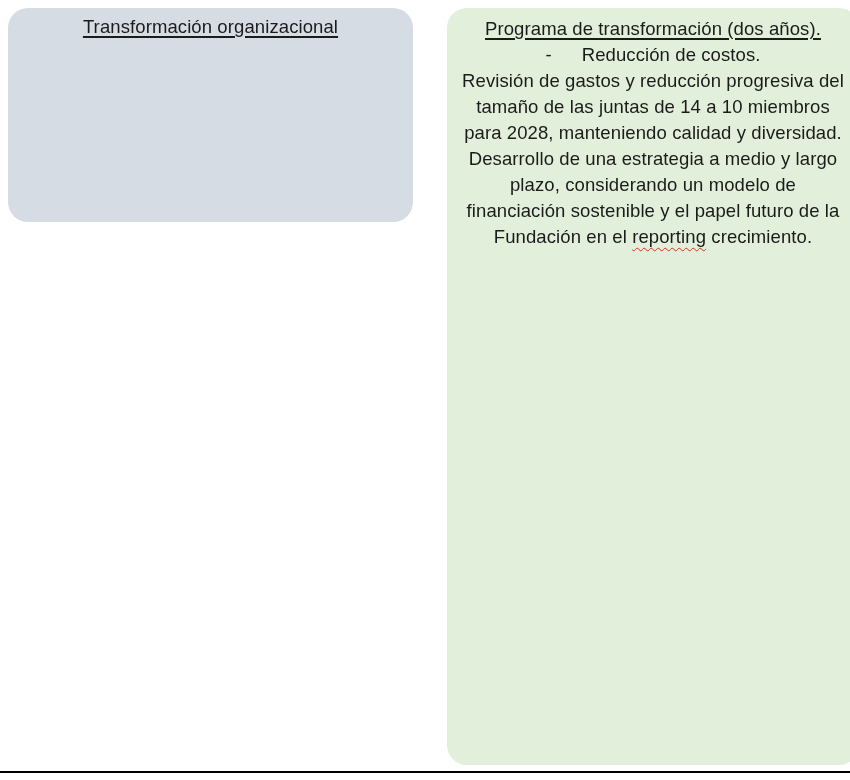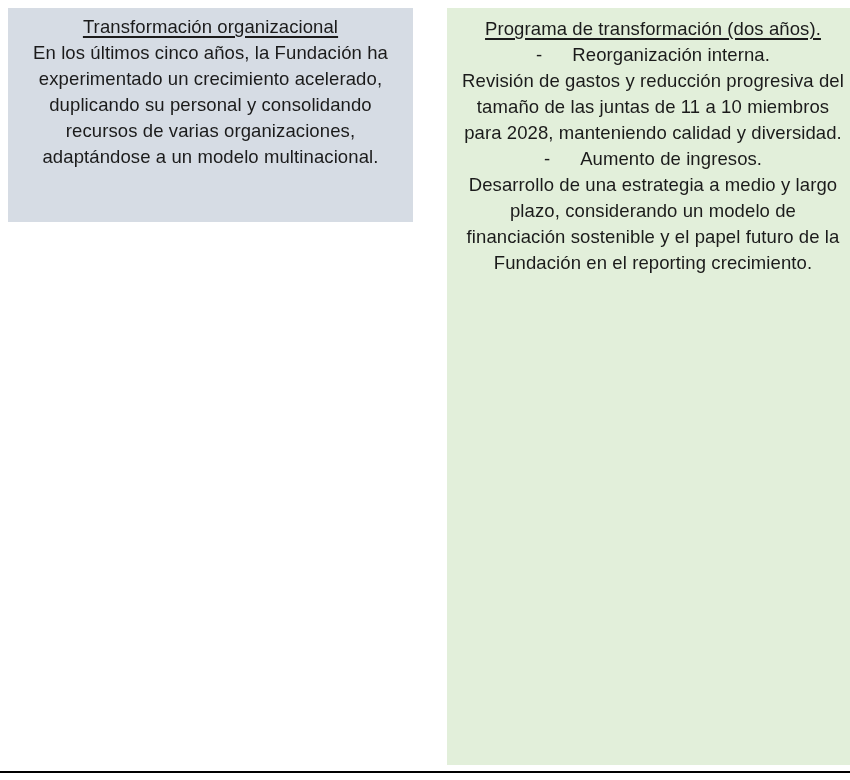--- a/index.html
+++ b/index.html
@@ -16,20 +16,21 @@
   }
   .textbox {
     position: absolute;
     top: 8px;
     box-sizing: border-box;
     text-align: center;
     font-size: 18.5px;
     line-height: 26px;
     color: #1b1b1b;
     letter-spacing: 0.1px;
+    border-radius: 20px;
   }
   .left-box {
     left: 8px;
     width: 405px;
     height: 214px;
     padding: 6px 12px;
   }
   .right-box {
     left: 447px;
     width: 412px;
@@ -39,55 +40,52 @@
   .box-title {
     text-decoration: underline;
     text-decoration-thickness: 1.5px;
     text-underline-offset: 3px;
   }
   .bullet-line .dash {
     display: inline-block;
     margin-right: 30px;
   }
   .spell-error {
+    text-decoration: underline;
     text-decoration-style: wavy;
     text-decoration-color: #d93025;
     text-decoration-thickness: 1px;
     text-underline-offset: 4px;
   }
   .blank-line { height: 26px; }
   .bottom-rule {
     position: absolute;
     left: 0; top: 771px;
     width: 850px; height: 2px;
     background: #000000;
   }
 </style>
 </head>
 <body>
 
 <div class="page">
 
   <div class="textbox left-box" style="background-color: rgb(214, 220, 228);">
     <div class="box-title">Transformación organizacional</div>
-    <div class="para">En los últimos cinco años, la Fundación ha experimentado un crecimiento acelerado, duplicando su personal y consolidando recursos de varias organizaciones, adaptándose a un modelo multinacional.</div>
   </div>
 
   <div class="textbox right-box" style="background-color: rgb(226, 239, 218);">
     <div class="box-title">Programa de transformación (dos años).</div>
 
-    <div class="bullet-line">
-      <span class="dash">-</span><span>Reorganización interna.</span>
-    </div>
-
-    <div class="para">Revisión de gastos y reducción progresiva del tamaño de las juntas de 11 a 10 miembros para 2028, manteniendo calidad y diversidad.</div>
 
     <div class="bullet-line">
-      <span class="dash">-</span><span>Aumento de ingresos.</span>
+      <span class="dash">-</span><span>Reducción de costos.</span>
     </div>
+    <div class="para">Revisión de gastos y reducción progresiva del tamaño de las juntas de 14 a 10 miembros para 2028, manteniendo calidad y diversidad.</div>
+
 
     <div class="para">
       <span>Desarrollo de una estrategia a medio y largo plazo, considerando un modelo de financiación sostenible y el papel futuro de la Fundación en el </span><span class="spell-error">reporting</span><span> crecimiento.</span>
     </div>
 
     <div class="blank-line"></div>
 
   </div>
 
   <div class="bottom-rule" style="background-color: rgb(0, 0, 0);"></div>

